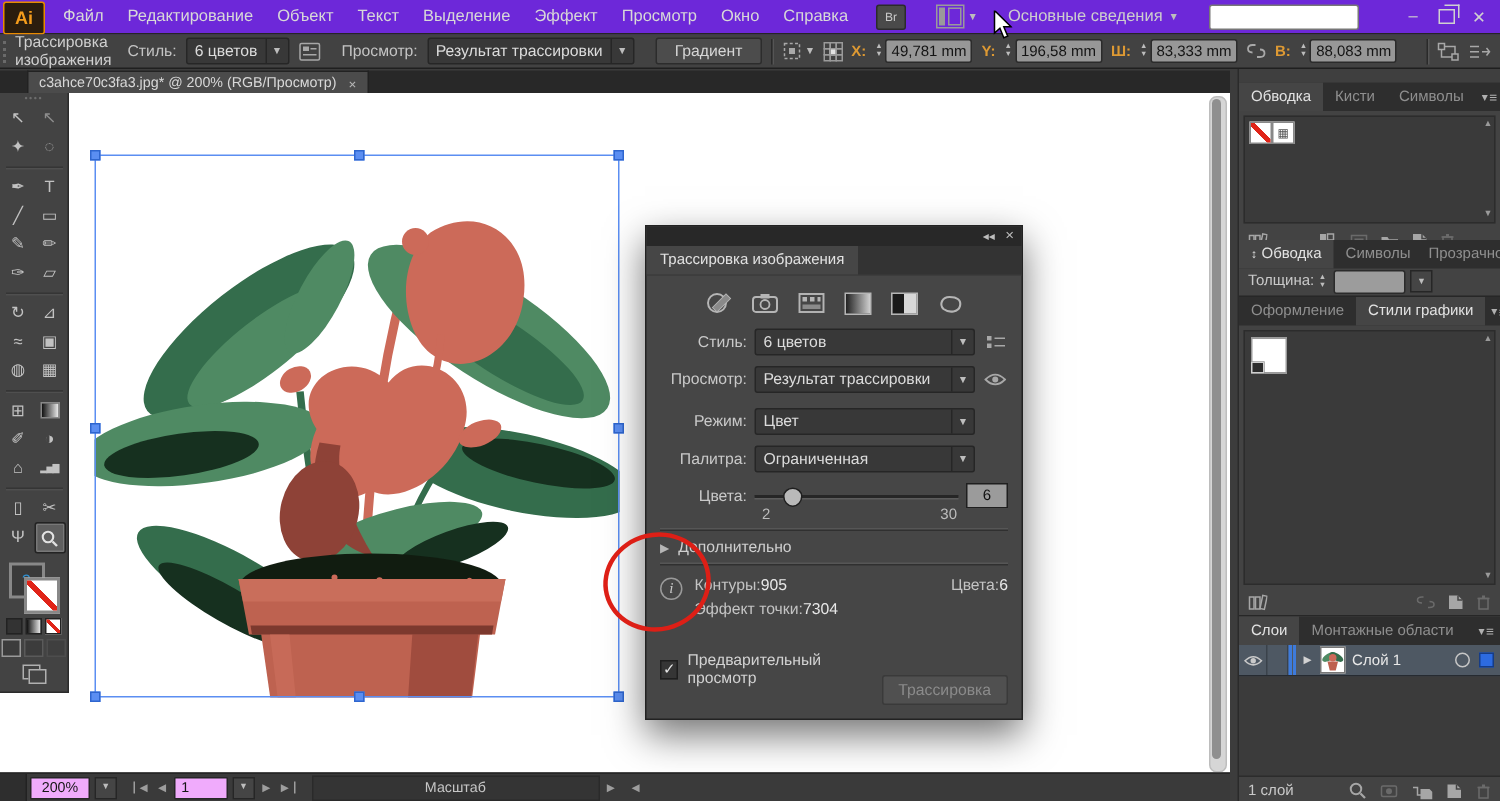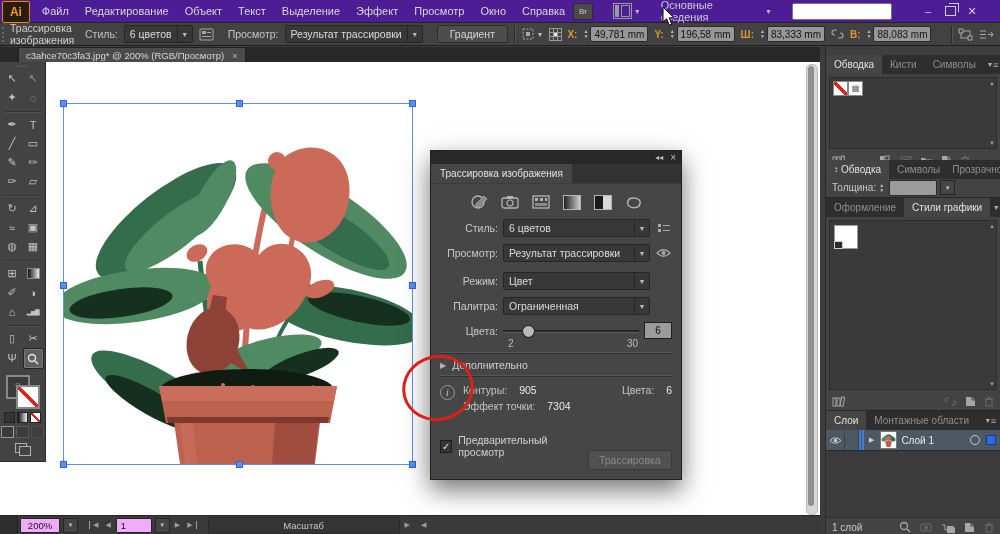--- a/index.html
+++ b/index.html
@@ -1,26 +1,26 @@
 <!DOCTYPE html>
 <html><head>
 <meta charset="utf-8">
 <style>
   html,body{margin:0;padding:0;background:#111;}
   #app{position:relative;width:1000px;height:534px;background:#3c3c3c;overflow:hidden;
        font-family:"Liberation Sans",sans-serif;color:#d4d4d4;-webkit-font-smoothing:antialiased;}
   .fx{display:flex;align-items:center;}
   .ic{display:inline-flex;align-items:center;justify-content:center;color:#a8a8a8;}
   
-  #menubar{position:absolute;left:0;top:0;width:1000px;height:22px;background:#4c1d95;
+  #menubar{position:absolute;left:0;top:0;width:1000px;height:22px;background:#6d28d9;
            border-bottom:1px solid #252525;font-size:11px;}
   #ai-logo{width:26px;height:20px;margin:1px 4px 0 2px;background:#2b1d0e;border:1px solid #e88b00;
            color:#f49c1c;font-weight:bold;font-size:12px;display:flex;align-items:center;justify-content:center;border-radius:2px;}
   .menu-item{padding:0 8px;height:22px;display:flex;align-items:center;color:#d8d8d8;}
-  #mb-right{margin-left:auto;gap:20px;padding-right:18px;}
+  #mb-right{margin-left:auto;gap:20px;padding-right:4px;}
   .mb-btn{width:18px;height:15px;background:#4a4a4a;border:1px solid #2b2b2b;border-radius:2px;font-size:8px;color:#c9c9c9;}
   #arrange-icon{width:17px;height:14px;border:1px solid #9a9a9a;display:grid;grid-template-columns:6px 1fr;}
   #arrange-icon i{background:#9a9a9a;margin:1px;}
   #workspace-switcher{gap:4px;color:#cecece;}
   #app-search{width:92px;height:15px;background:#fff;border:1px solid #777;border-radius:2px;font-size:10px;padding:0 3px;}
   .winbtn{width:20px;height:16px;font-size:11px;color:#d0d0d0;display:flex;align-items:center;justify-content:center;}
   #win-restore span{position:relative;width:9px;height:8px;border:1px solid #d0d0d0;}
   #win-restore span i{position:absolute;right:-4px;top:-4px;width:9px;height:8px;border:1px solid #d0d0d0;border-left:none;border-bottom:none;display:block;}
   
   #controlbar{position:absolute;left:0;top:23px;width:1000px;height:23px;background:#424242;
@@ -91,21 +91,21 @@
               display:flex;align-items:center;justify-content:center;font-size:10px;flex:none;}
   #minmax{display:flex;justify-content:space-between;margin:-3px 34px 4px 68px;color:#bdbdbd;font-size:10px;}
   #advanced{border-top:1px solid #303030;box-shadow:0 -1px 0 #565656;padding:5px 0;display:flex;align-items:center;gap:6px;color:#cfcfcf;}
   #advanced .tri{font-size:8px;color:#b5b5b5;}
   #info{display:flex;gap:8px;border-top:1px solid #303030;box-shadow:0 -1px 0 #565656;padding-top:7px;}
   #info-icon{width:13px;height:13px;border:1px solid #9a9a9a;border-radius:50%;font-family:"Liberation Serif",serif;
              font-style:italic;font-size:10px;color:#c9c9c9;display:flex;align-items:center;justify-content:center;flex:none;margin-top:1px;}
   .info-cols{display:flex;flex:1;}
   .info-col{display:flex;flex-direction:column;gap:4px;}
   .info-col.left{flex:1;}
-  .ipair{display:flex;gap:12px;}
+  .ipair{display:flex;gap:0;}
   .ipair .k{color:#c3c3c3;} .ipair .v{color:#e8e8e8;}
   #trace-footer{display:flex;align-items:center;margin-top:10px;}
   #cb{width:11px;height:11px;background:#353535;border:1px solid #1e1e1e;color:#e6e6e6;font-size:10px;
       display:flex;align-items:center;justify-content:center;margin-right:6px;}
   #trace-btn{margin-left:auto;width:88px;height:18px;background:#505050;border:1px solid #3a3a3a;border-radius:2px;
              color:#8b8b8b;font-size:10.5px;display:flex;align-items:center;justify-content:center;margin-top:28px;}
   #red-circle{position:absolute;left:402px;top:355px;width:66px;height:60px;border:3px solid #dd1f16;
               border-radius:50%;transform:rotate(-14deg);z-index:40;}
   
   #dock{position:absolute;right:0;top:46px;width:174px;height:488px;background:#3f3f3f;border-left:1px solid #2a2a2a;}

